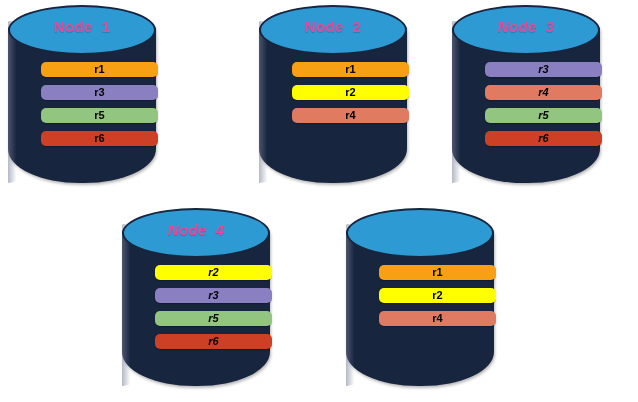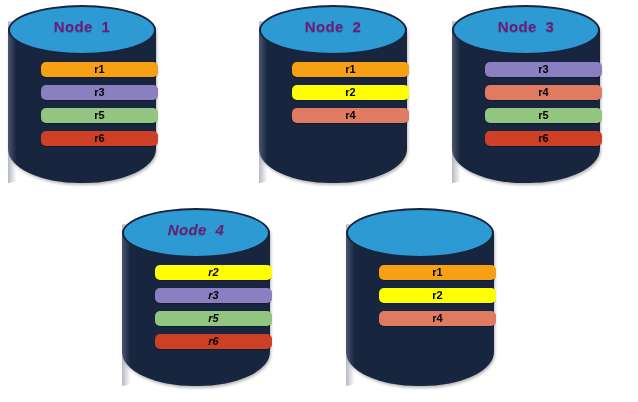--- a/index.html
+++ b/index.html
@@ -64,21 +64,21 @@
     box-sizing: border-box;
     border-radius: 50%;
   }
 
   .node-title {
     position: absolute;
     left: 0;
     top: 13px;
     width: 148px;
     text-align: center;
-    color: #701a75;
+    color: #ec4899;
     font-size: 15px;
     font-weight: bold;
     letter-spacing: 0.3px;
     white-space: pre;
     text-shadow: 0 1px 1px rgba(0,0,0,0.18);
   }
 
   .replica-list {
     position: absolute;
     left: 33px;
@@ -96,21 +96,21 @@
     text-align: center;
     color: #000000;
     font-size: 11px;
     font-weight: bold;
     box-shadow: 0 1px 1px rgba(0,0,0,0.25);
   }
 
   
   #node-0 { left: 8px;   top: 5px; }
   #node-1 { left: 230px; top: 5px; margin-left: 29px; }
-  #node-2 { left: 452px; top: 5px; }
+  #node-2 { left: 452px; top: 5px; font-style: italic; }
   #node-3 { left: 122px; top: 208px; font-style: italic; }
   #node-4 { left: 346px; top: 208px; }
 </style>
 </head>
 <body style="background: rgb(255, 255, 255);">
 
 <div id="canvas">
     <div class="node" id="node-0">
       <div class="cyl-body">
         <div class="cyl-body-shade"></div>

